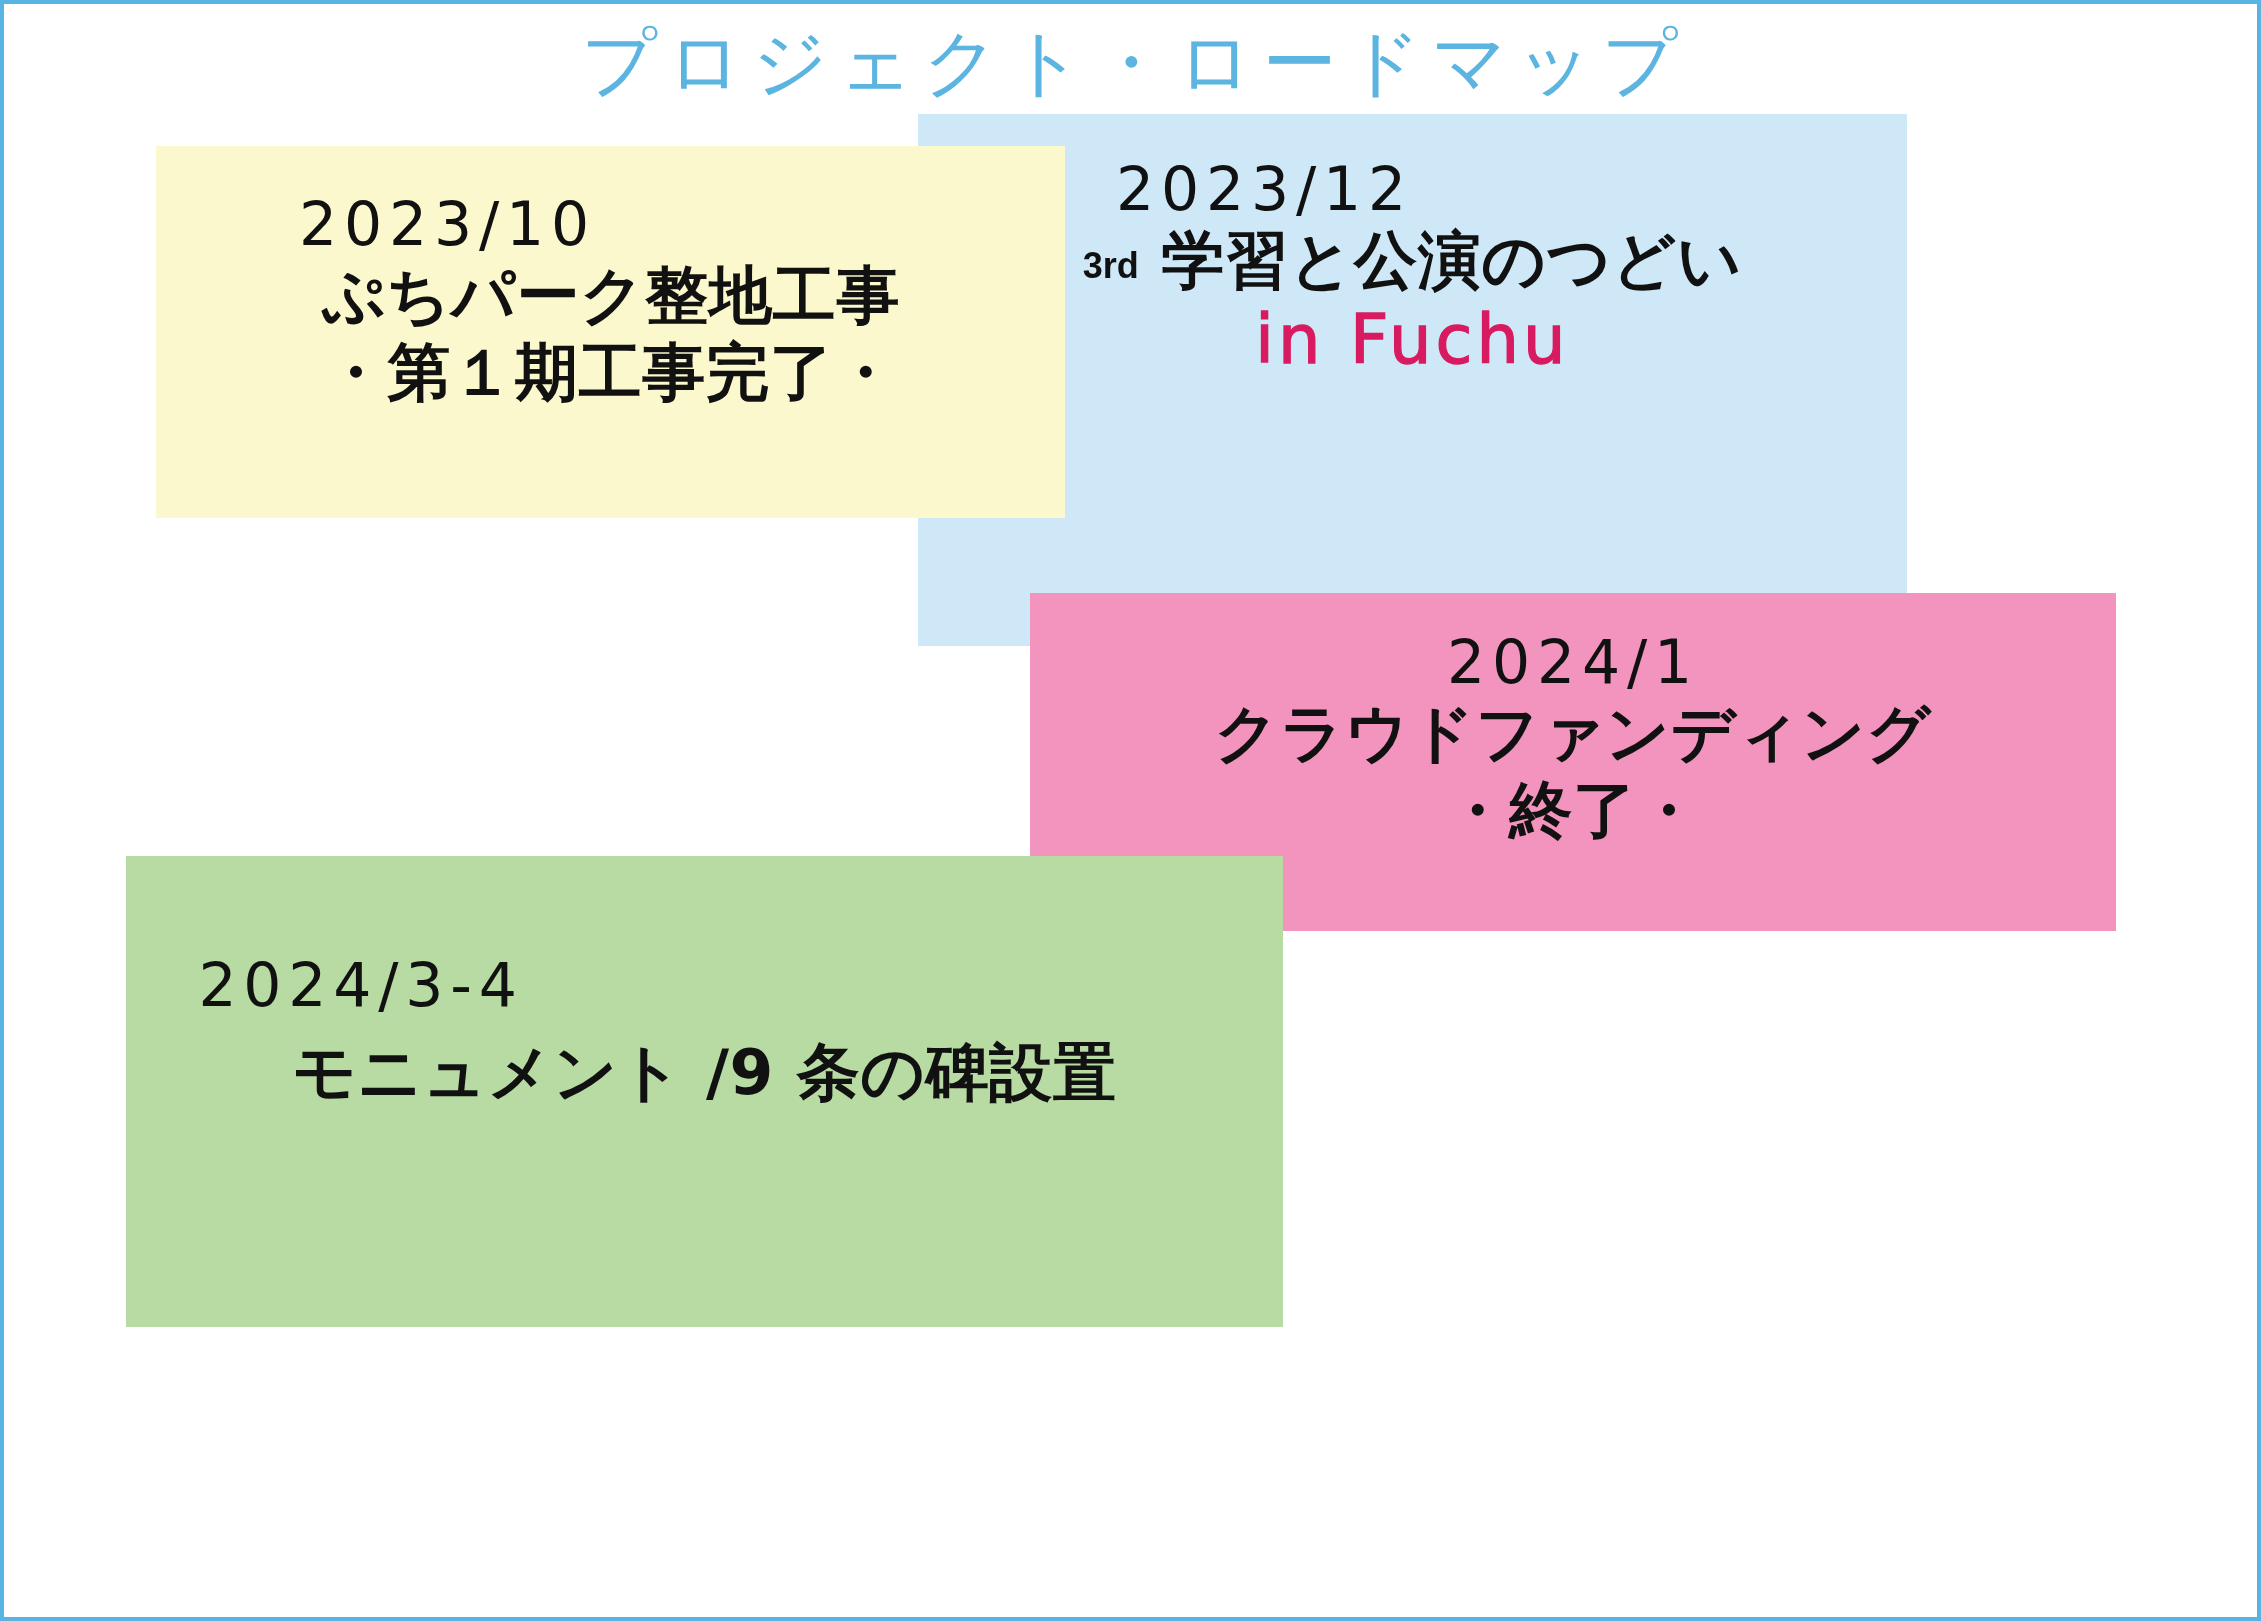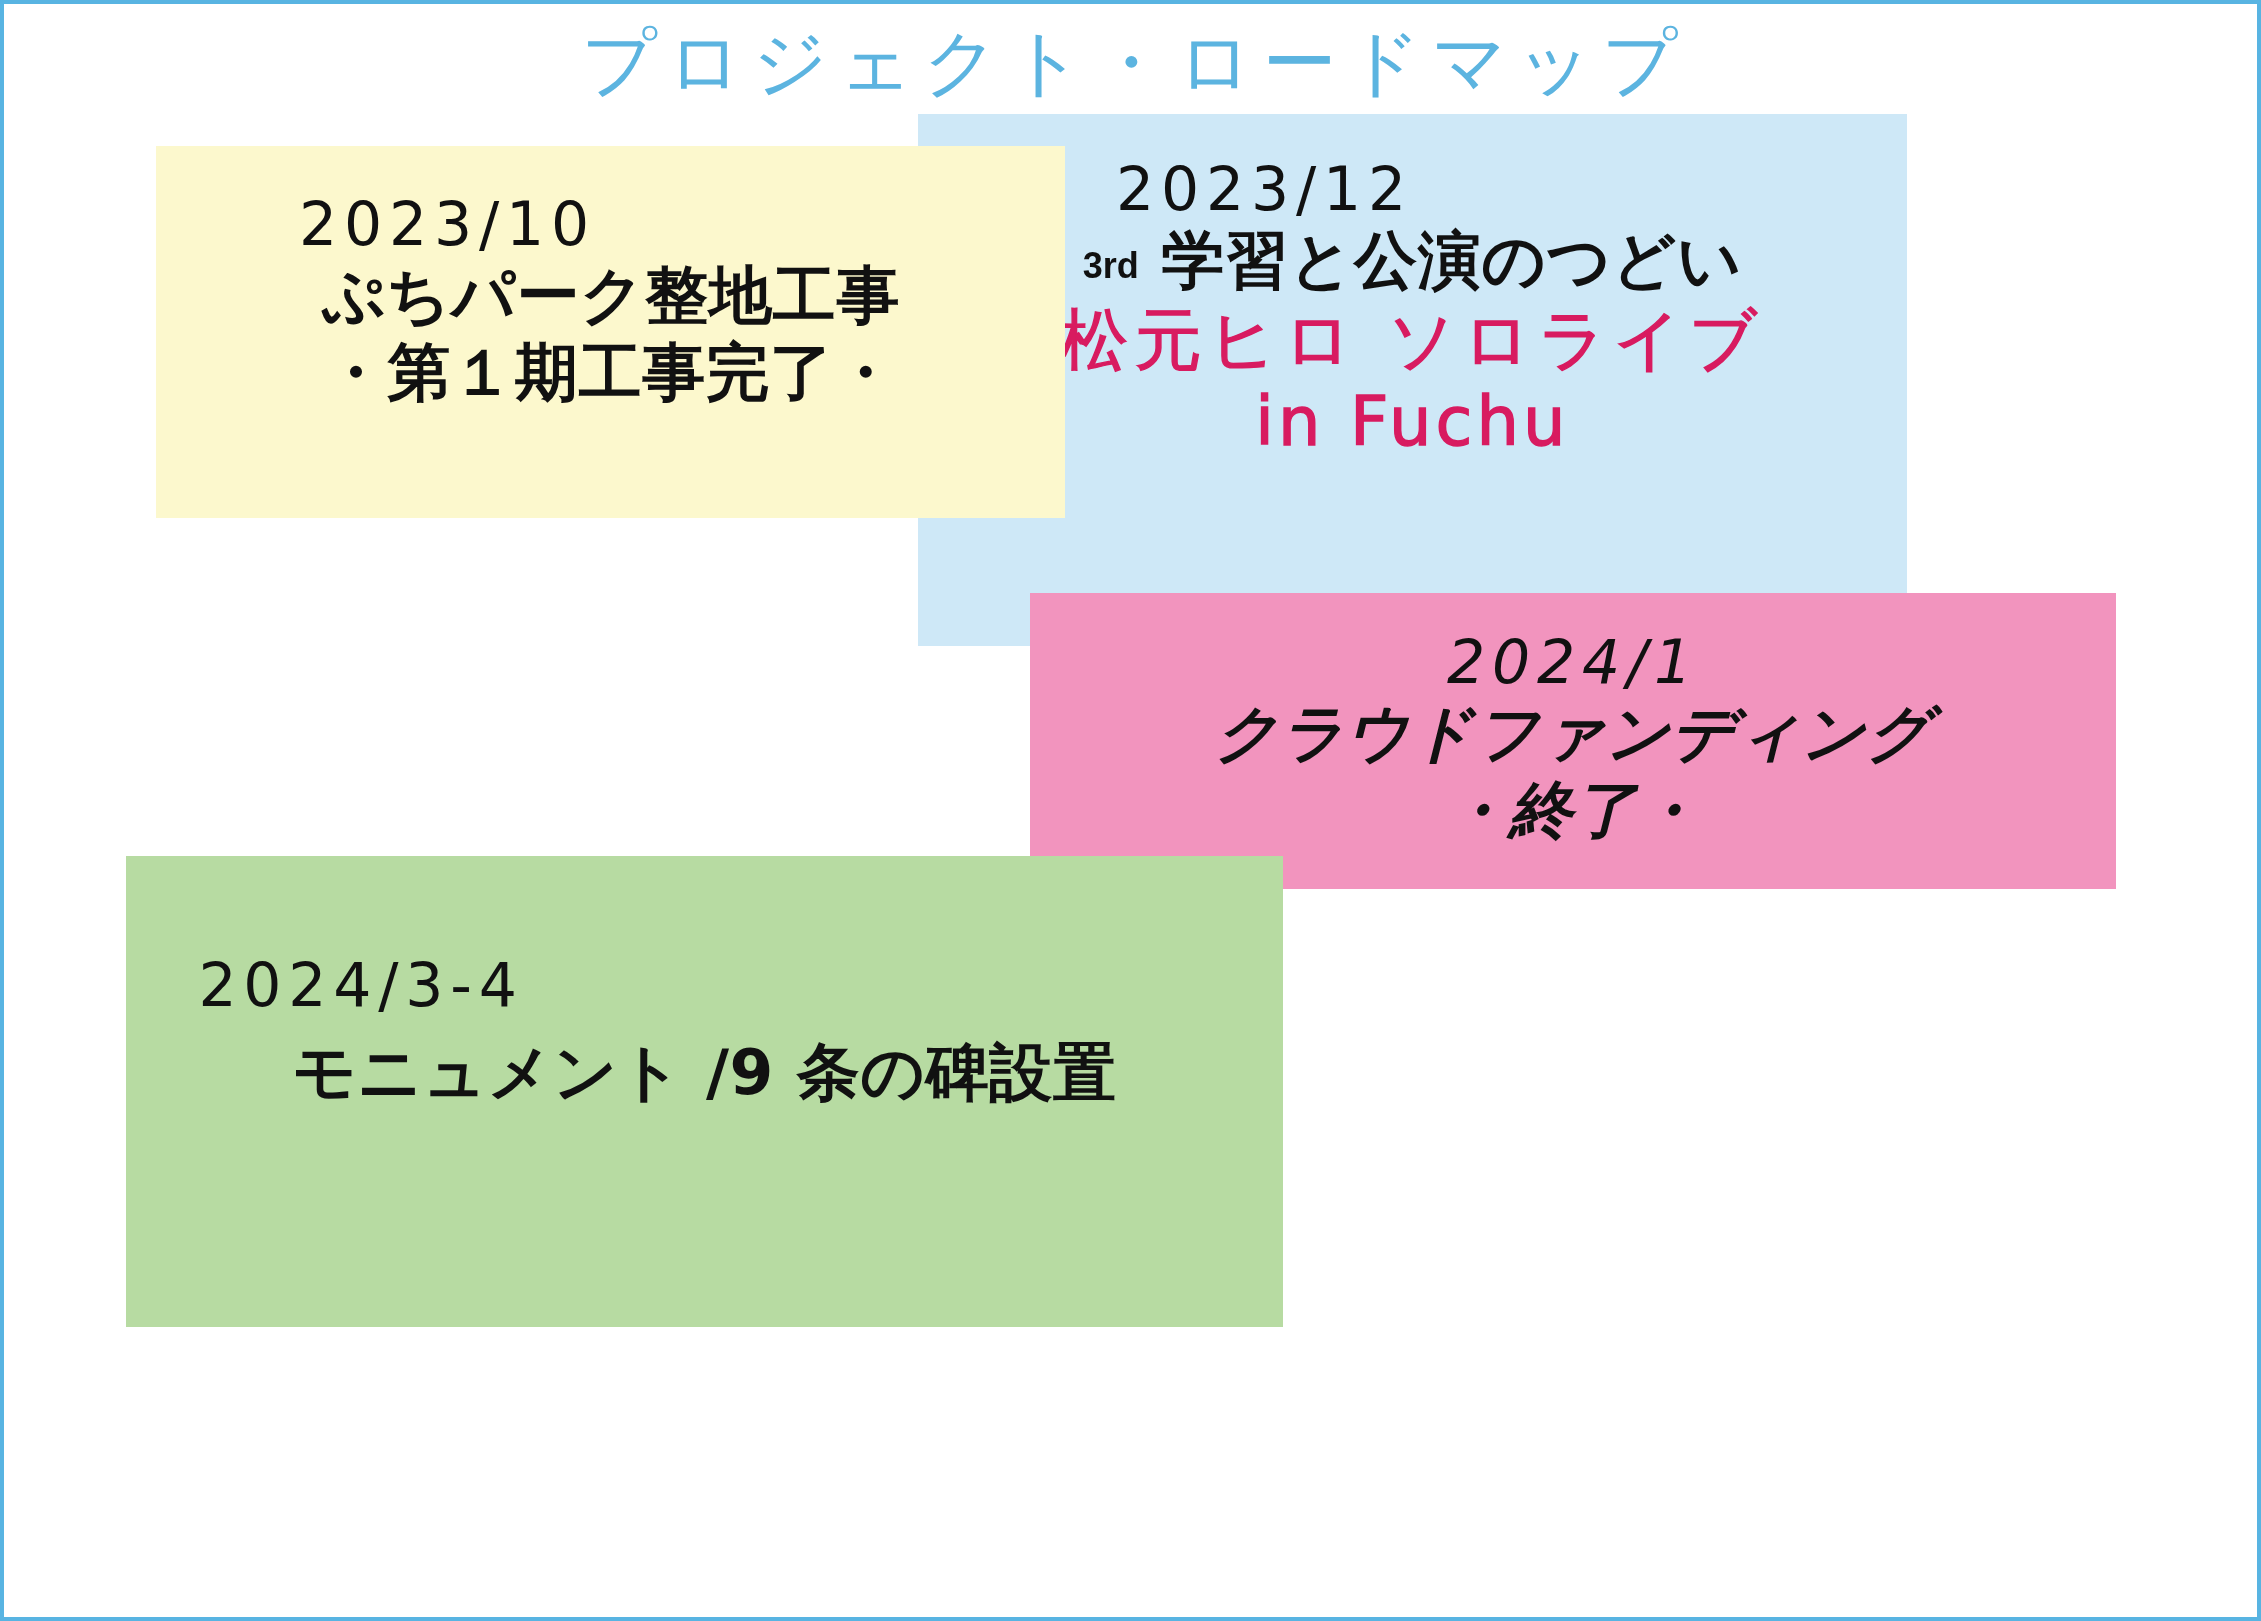--- a/index.html
+++ b/index.html
@@ -101,24 +101,23 @@
     font-size: 67px;
     letter-spacing: 6.8px;
     -webkit-text-stroke: 1.4px #d81b60;
     font-family: "DejaVu Sans", sans-serif;
   }
   #card-blue .line.venue { letter-spacing: 4.1px; }
 
   
   #card-pink {
     left: 1026px; top: 589px;
-    width: 1086px; height: 296px;
+    width: 1086px; height: 338px;
     background: #f294be;
     z-index: 4;
-    font-style: italic;
   }
   #card-pink .card-inner { top: 36px; }
   #card-pink .date { text-align: center; padding-left: 0; }
   #card-pink .line { text-align: center; }
 
   
   #card-green {
     left: 122px; top: 852px;
     width: 1157px; height: 471px;
     background: #b7dba2;
@@ -154,21 +153,20 @@
       <div class="date">2023/10</div>
       <div class="line">ぷちパーク整地工事</div>
       <div class="line">・第１期工事完了・</div>
     </div>
   </div>
 
   <div class="card" id="card-blue">
     <div class="card-inner">
       <div class="date">2023/12</div>
       <div class="line"><span class="sub">3rd</span> <span>学習と公演のつどい</span></div>
-      <div class="line artist">松元ヒロ ソロライブ</div>
       <div class="line venue">in Fuchu</div>
     </div>
   </div>
 
   <div class="card" id="card-pink">
     <div class="card-inner">
       <div class="date">2024/1</div>
       <div class="line">クラウドファンディング</div>
       <div class="line">・終了・</div>
     </div>

